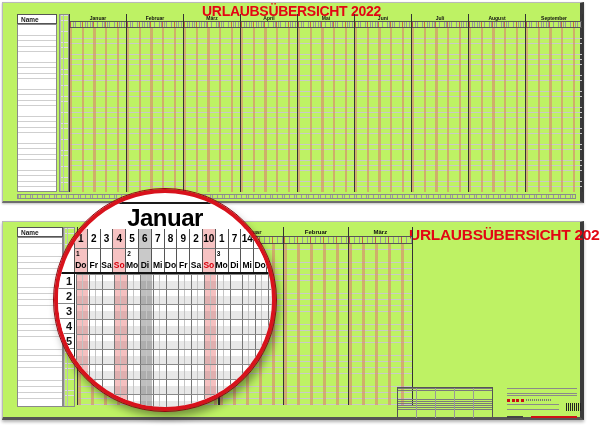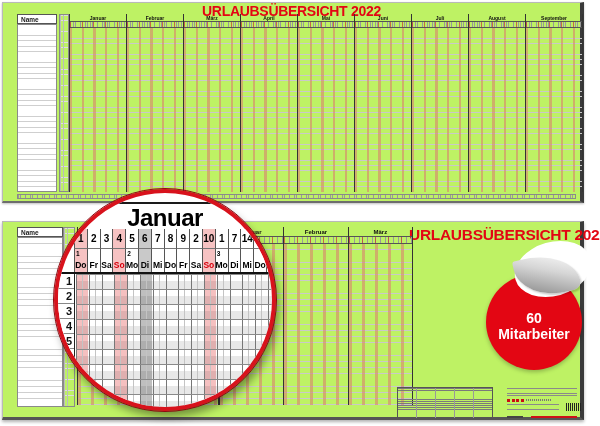--- a/index.html
+++ b/index.html
@@ -309,22 +309,14 @@
           <div class="num-cell">4</div>
           <div class="num-cell">5</div>
           <div class="num-cell">6</div>
           <div class="num-cell"></div>
           <div class="num-cell"></div>
           <div class="num-cell"></div>
         </div>
     </div>
   </div>
 
-  <div class="badge">
-    <div class="badge-circle">
-      <div class="badge-value">60</div>
-      <div class="badge-label">Mitarbeiter</div>
-    </div>
-    <div class="badge-bite"></div>
-    <div class="badge-curl"></div>
-  </div>
 
 </div>
 
 </body></html>

